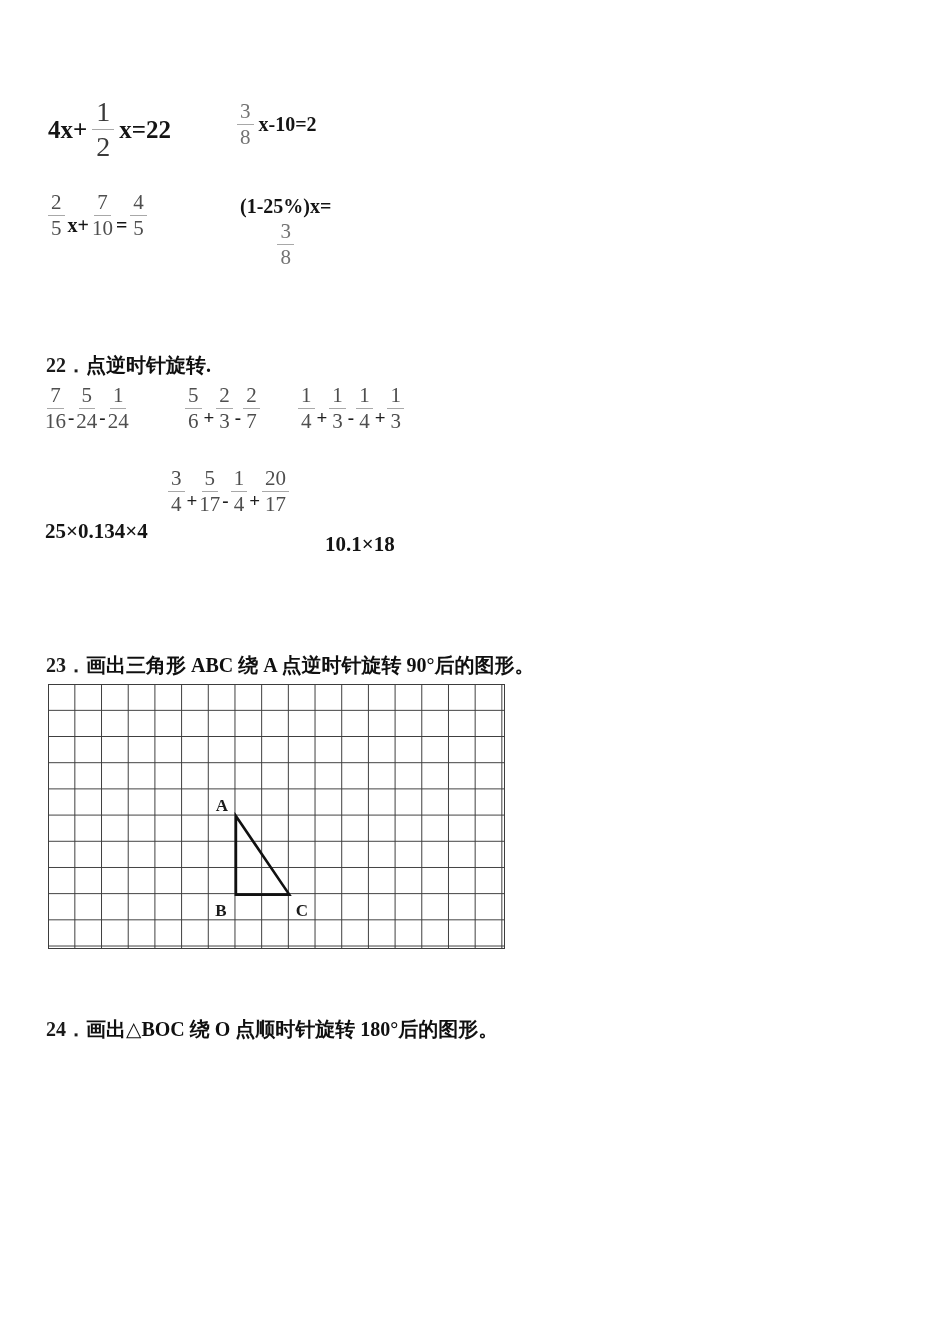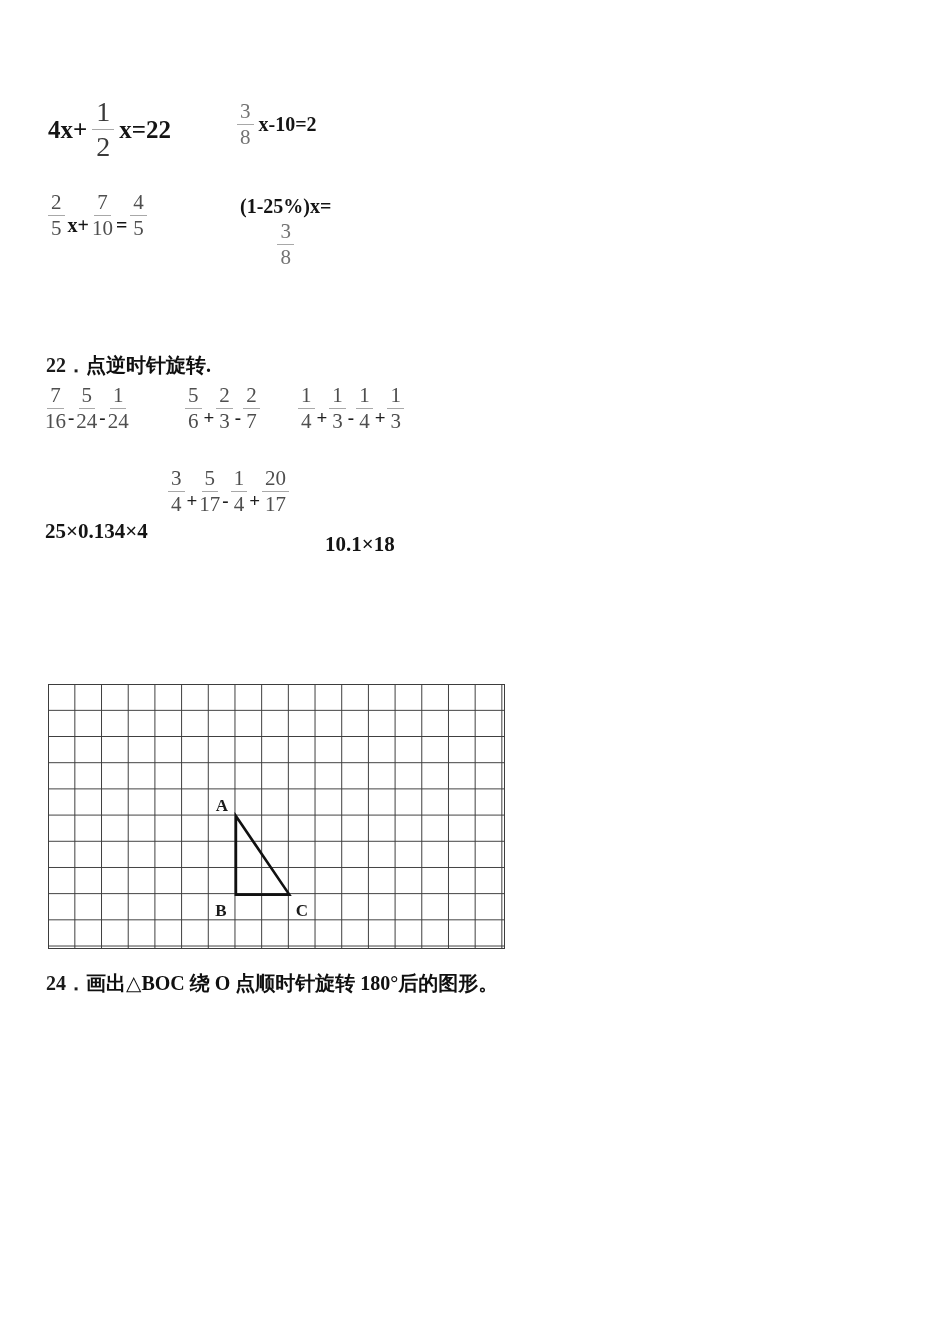--- a/index.html
+++ b/index.html
@@ -182,27 +182,30 @@
     <span class="op">+</span>
     <span class="frac f21 c-med">
       <span class="num">20</span>
       <span class="den">17</span>
     </span>
   </div>
 
   <div class="mline" style="left:325px; top:488px;margin-top:44px;">10.1×18</div>
 
 
+  <div class="qline" style="left:46px; top:652px;">
+    <span class="qnum">23．</span><span class="qtext">画出三角形 ABC 绕 A 点逆时针旋转 90°后的图形。</span>
+  </div>
 
   <div class="grid-box">
     <svg class="tri-svg" width="455" height="263" viewBox="0 0 455 263">
       <polygon points="186.9,131 186.9,209.6 240.3,209.6" fill="none" stroke="#111111" stroke-width="2.6" stroke-linejoin="miter"></polygon>
       <text class="tri-label" x="173" y="126" text-anchor="middle">A</text>
       <text class="tri-label" x="172" y="231" text-anchor="middle">B</text>
       <text class="tri-label" x="253" y="231" text-anchor="middle">C</text>
     </svg>
   </div>
 
-  <div class="qline" style="left:46px; top:970px;">
+  <div class="qline" style="left:46px; top:1016px;">
     <span class="qnum">24．</span><span class="qtext">画出△BOC 绕 O 点顺时针旋转 180°后的图形。</span>
   </div>
 
 </div>
 
 </body></html>

